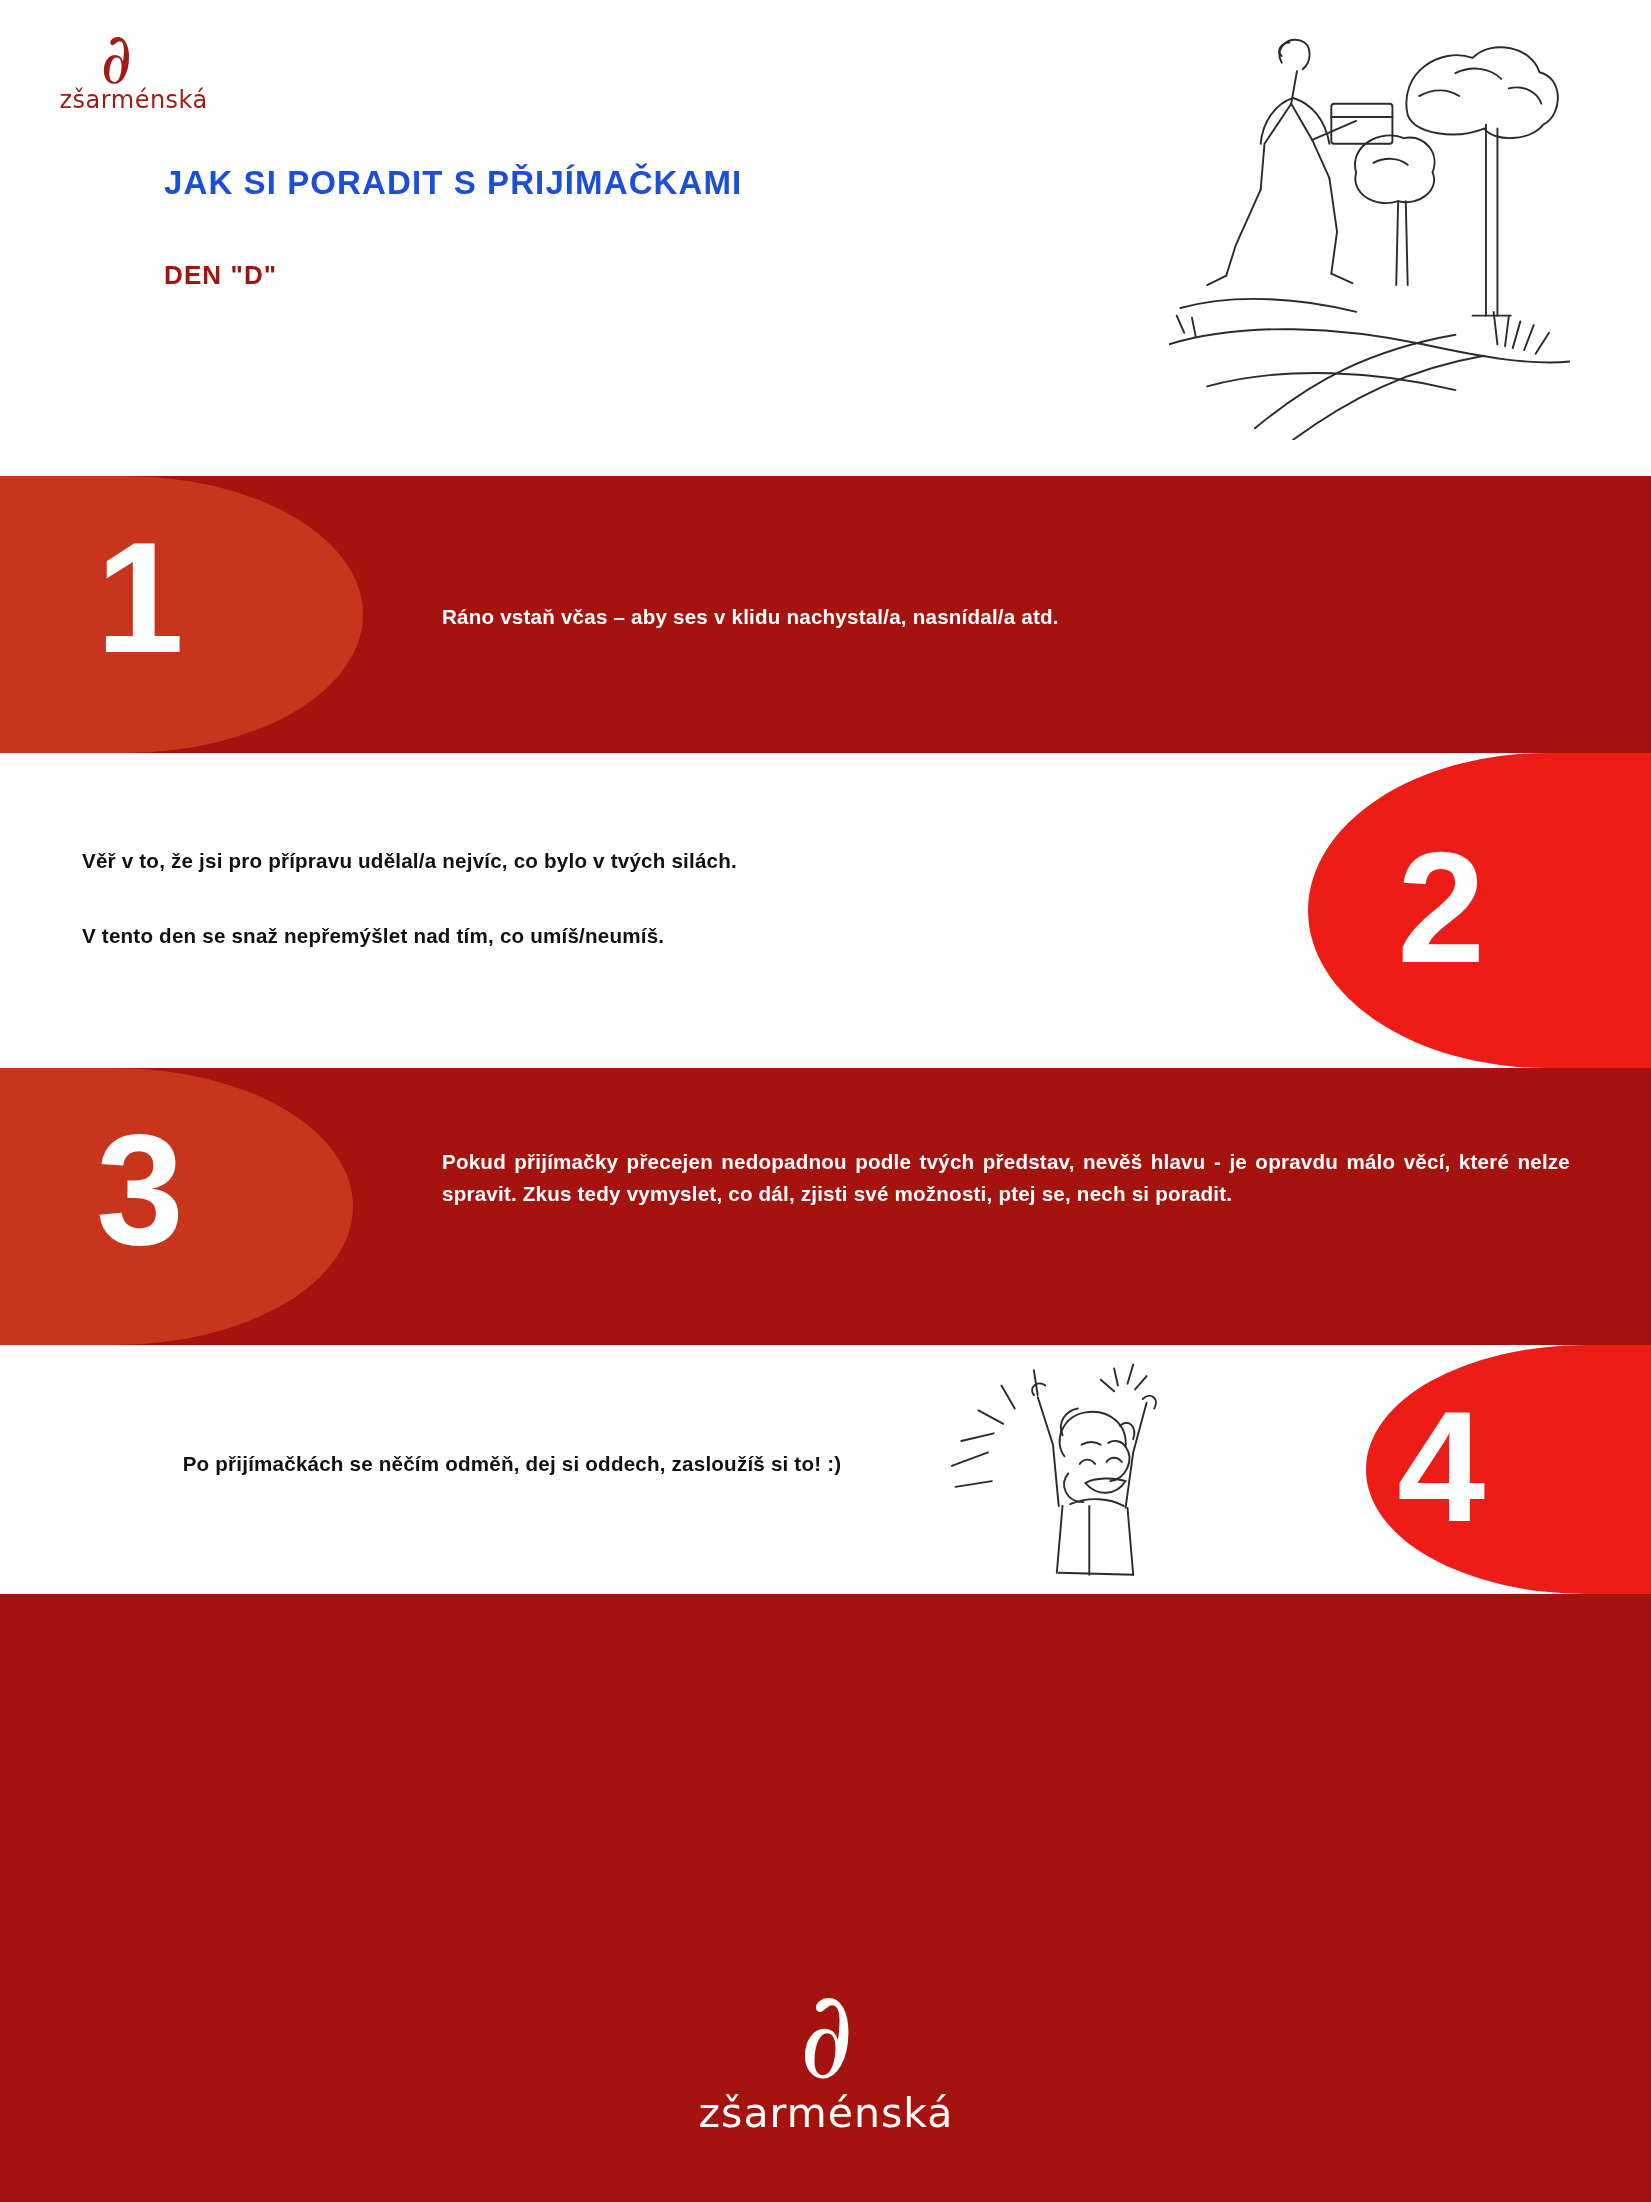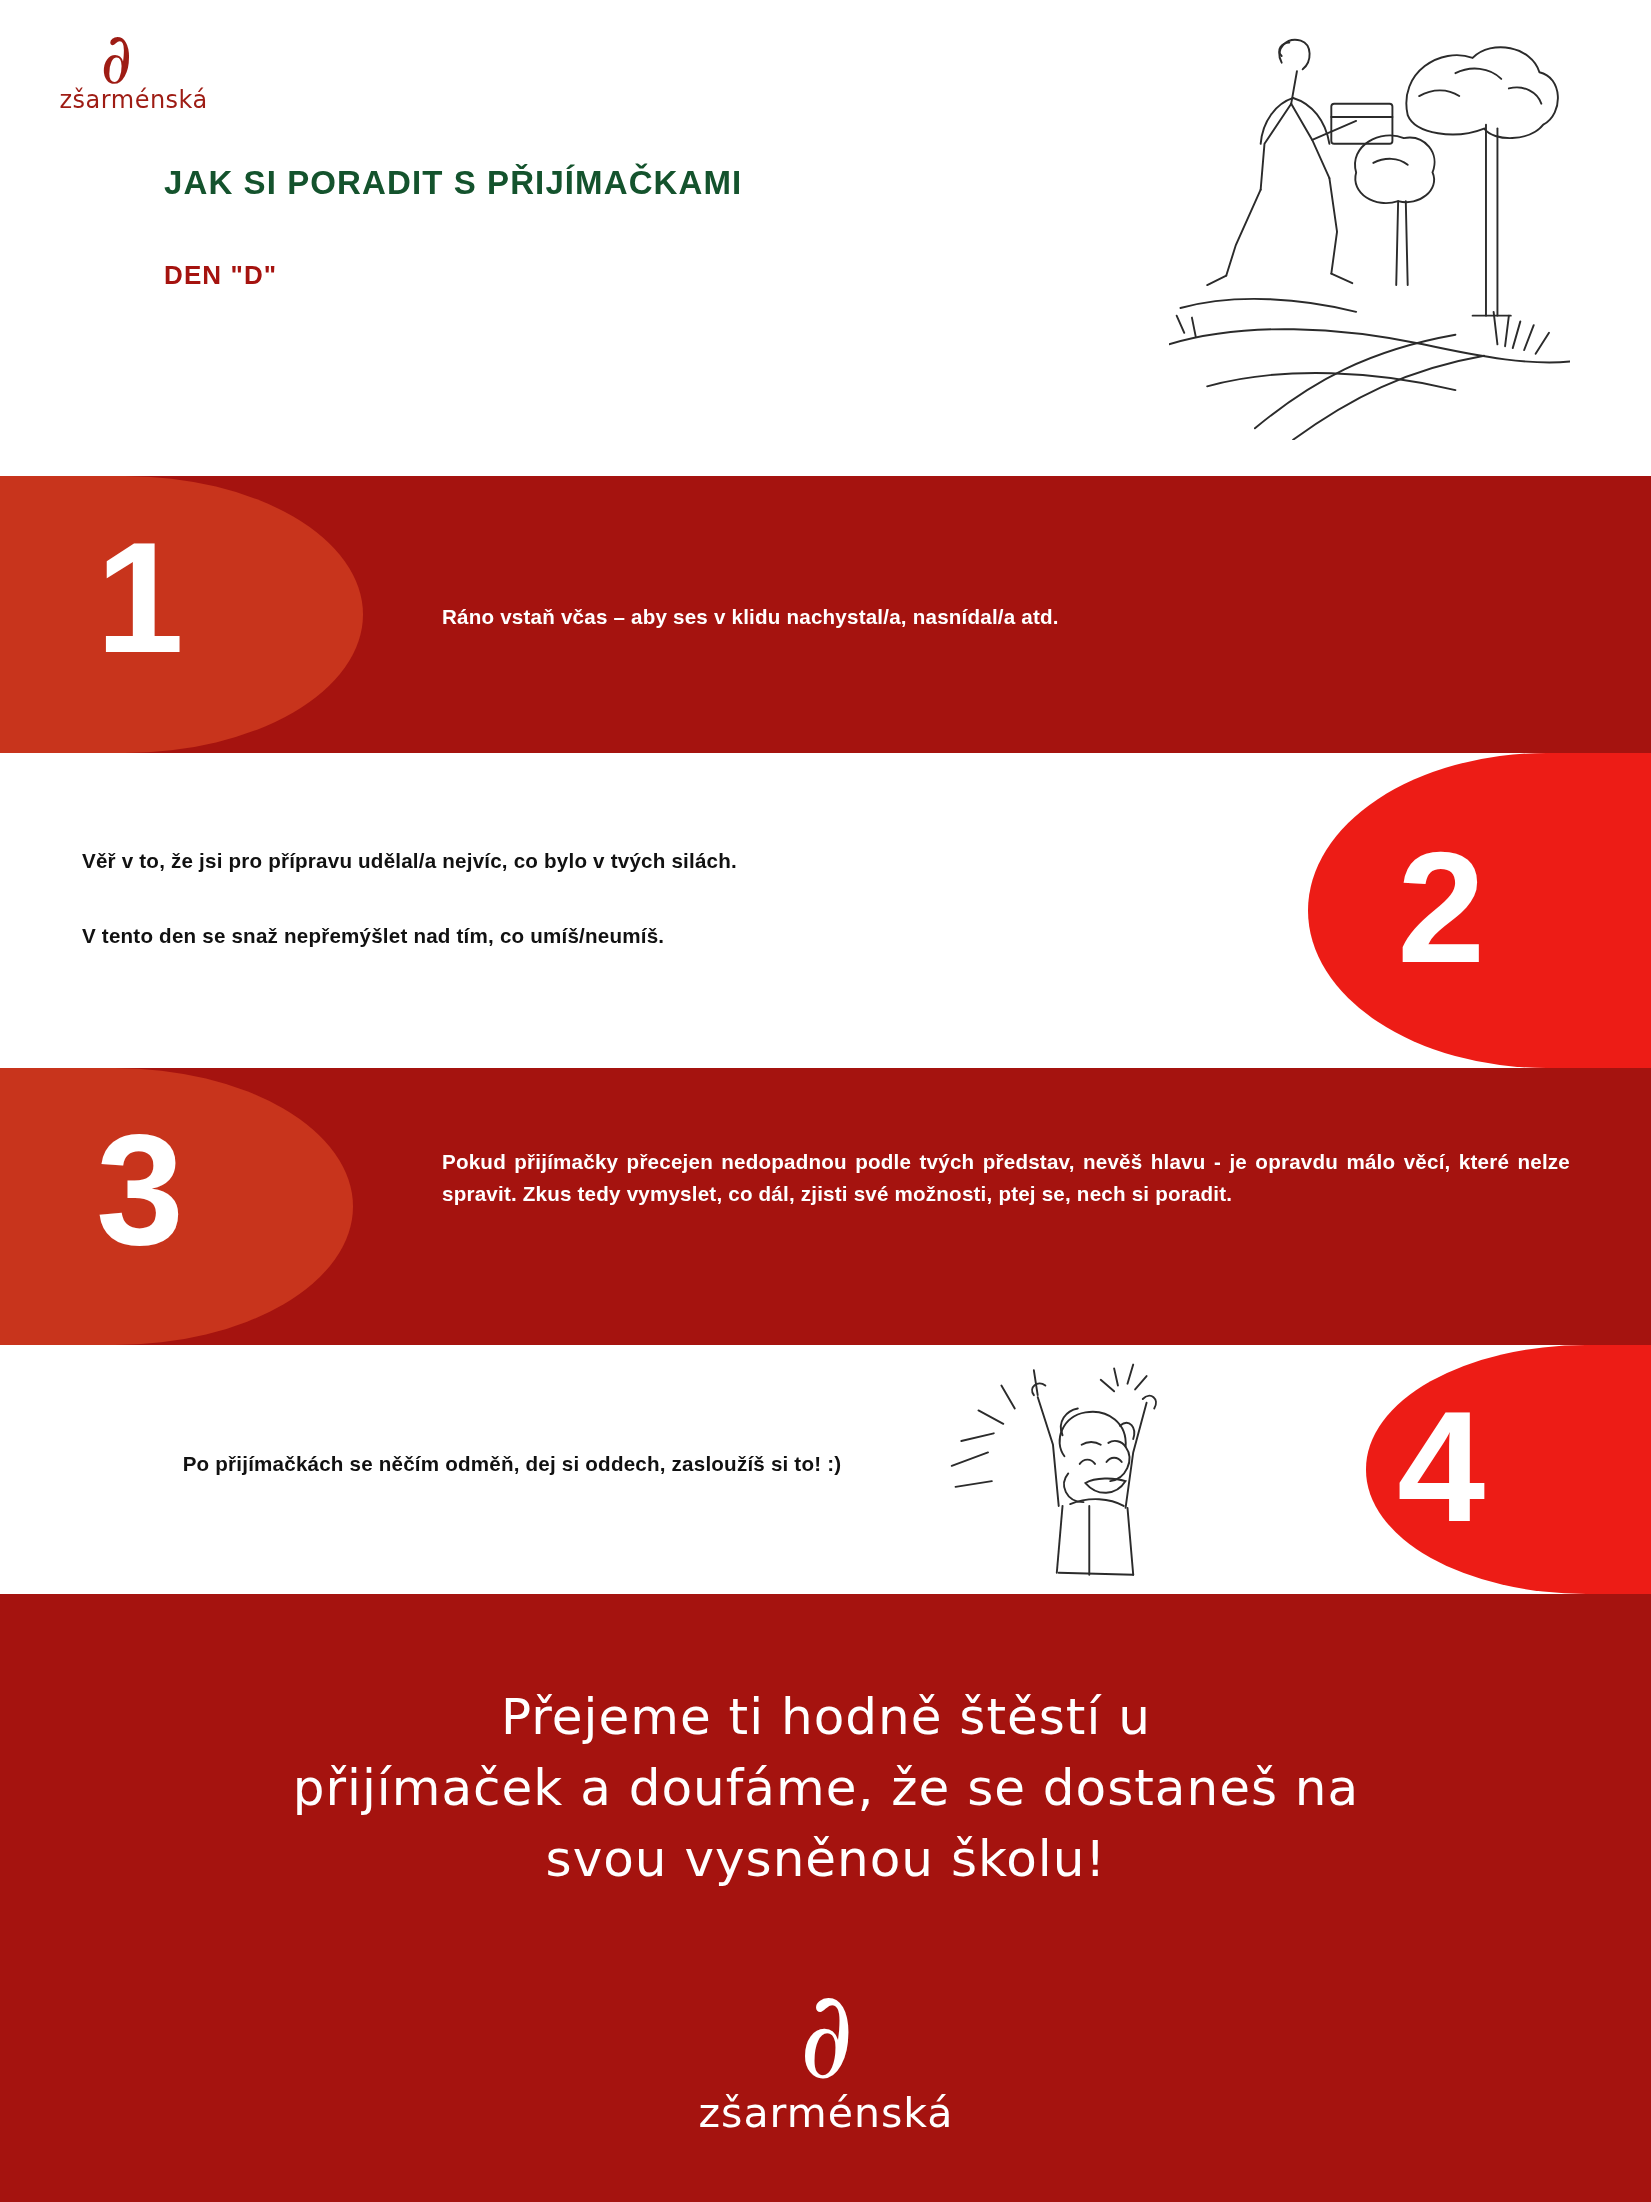--- a/index.html
+++ b/index.html
@@ -49,21 +49,21 @@
     color: #9e1c14;
     font-family: "DejaVu Sans", sans-serif;
   }
   .title {
     position: absolute;
     left: 164px;
     top: 164px;
     font-size: 33px;
     font-weight: bold;
     letter-spacing: 1.1px;
-    color: #14532d;
+    color: #1d4ed8;
   }
   .subtitle {
     position: absolute;
     left: 164px;
     top: 260px;
     font-size: 26px;
     font-weight: bold;
     letter-spacing: 1.1px;
     color: #a5130f;
   }
@@ -387,25 +387,20 @@
         <path d="M130 158 C150 150 172 152 186 160"></path>
         <path d="M150 160 L150 232"></path>
 
         <path d="M122 86 C116 72 126 60 138 58"></path>
         <path d="M182 76 C192 68 200 78 196 90"></path>
       </g>
     </svg>
   </div>
 
   <div class="footer">
-    <div class="wish">
-      <div>Přejeme ti hodně štěstí u</div>
-      <div>přijímaček a doufáme, že se dostaneš na</div>
-      <div>svou vysněnou školu!</div>
-    </div>
     <div class="footer-logo">
       <span class="swirl">∂</span>
       <span class="word">zšarménská</span>
     </div>
   </div>
 
 </div>
 
 
 </body></html>

